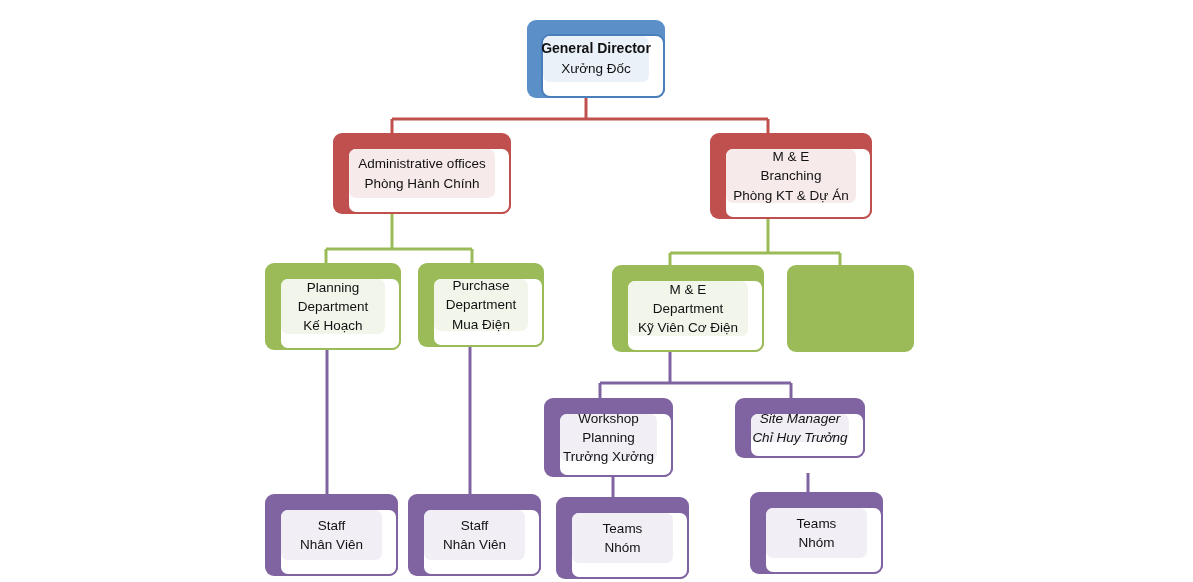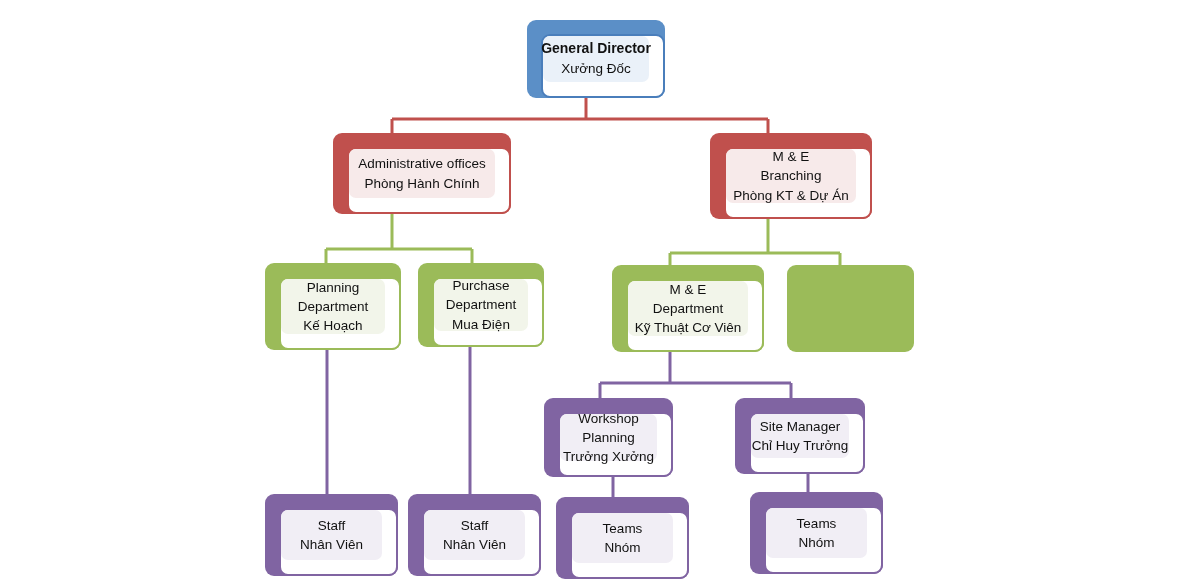--- a/index.html
+++ b/index.html
@@ -173,41 +173,41 @@
       </div>
     </div>
   </div>
 
   <div class="node green" style="left:612px;top:265px;width:152px;height:87px;">
     <div class="plate"></div>
     <div class="card">
       <div class="inner">
         <span class="line">M &amp; E</span>
         <span class="line">Department</span>
-        <span class="line">Kỹ Thuật Cơ Viên</span>
+        <span class="line">Kỹ Viên Cơ Điện</span>
       </div>
     </div>
   </div>
 
   <div class="node green" style="left:787px;top:265px;width:127px;height:87px;">
     <div class="plate"></div>
   </div>
 
   <div class="node purple" style="left:544px;top:398px;width:129px;height:79px;">
     <div class="plate"></div>
     <div class="card">
       <div class="inner">
         <span class="line">Workshop</span>
         <span class="line">Planning</span>
         <span class="line">Trưởng Xưởng</span>
       </div>
     </div>
   </div>
 
-  <div class="node purple" style="left:735px;top:398px;width:130px;height:76px;">
+  <div class="node purple" style="left:735px;top:398px;width:130px;height:60px;font-style:italic;">
     <div class="plate"></div>
     <div class="card">
       <div class="inner">
         <span class="line">Site Manager</span>
         <span class="line">Chỉ Huy Trưởng</span>
       </div>
     </div>
   </div>
 
   <div class="node purple" style="left:265px;top:494px;width:133px;height:82px;">

